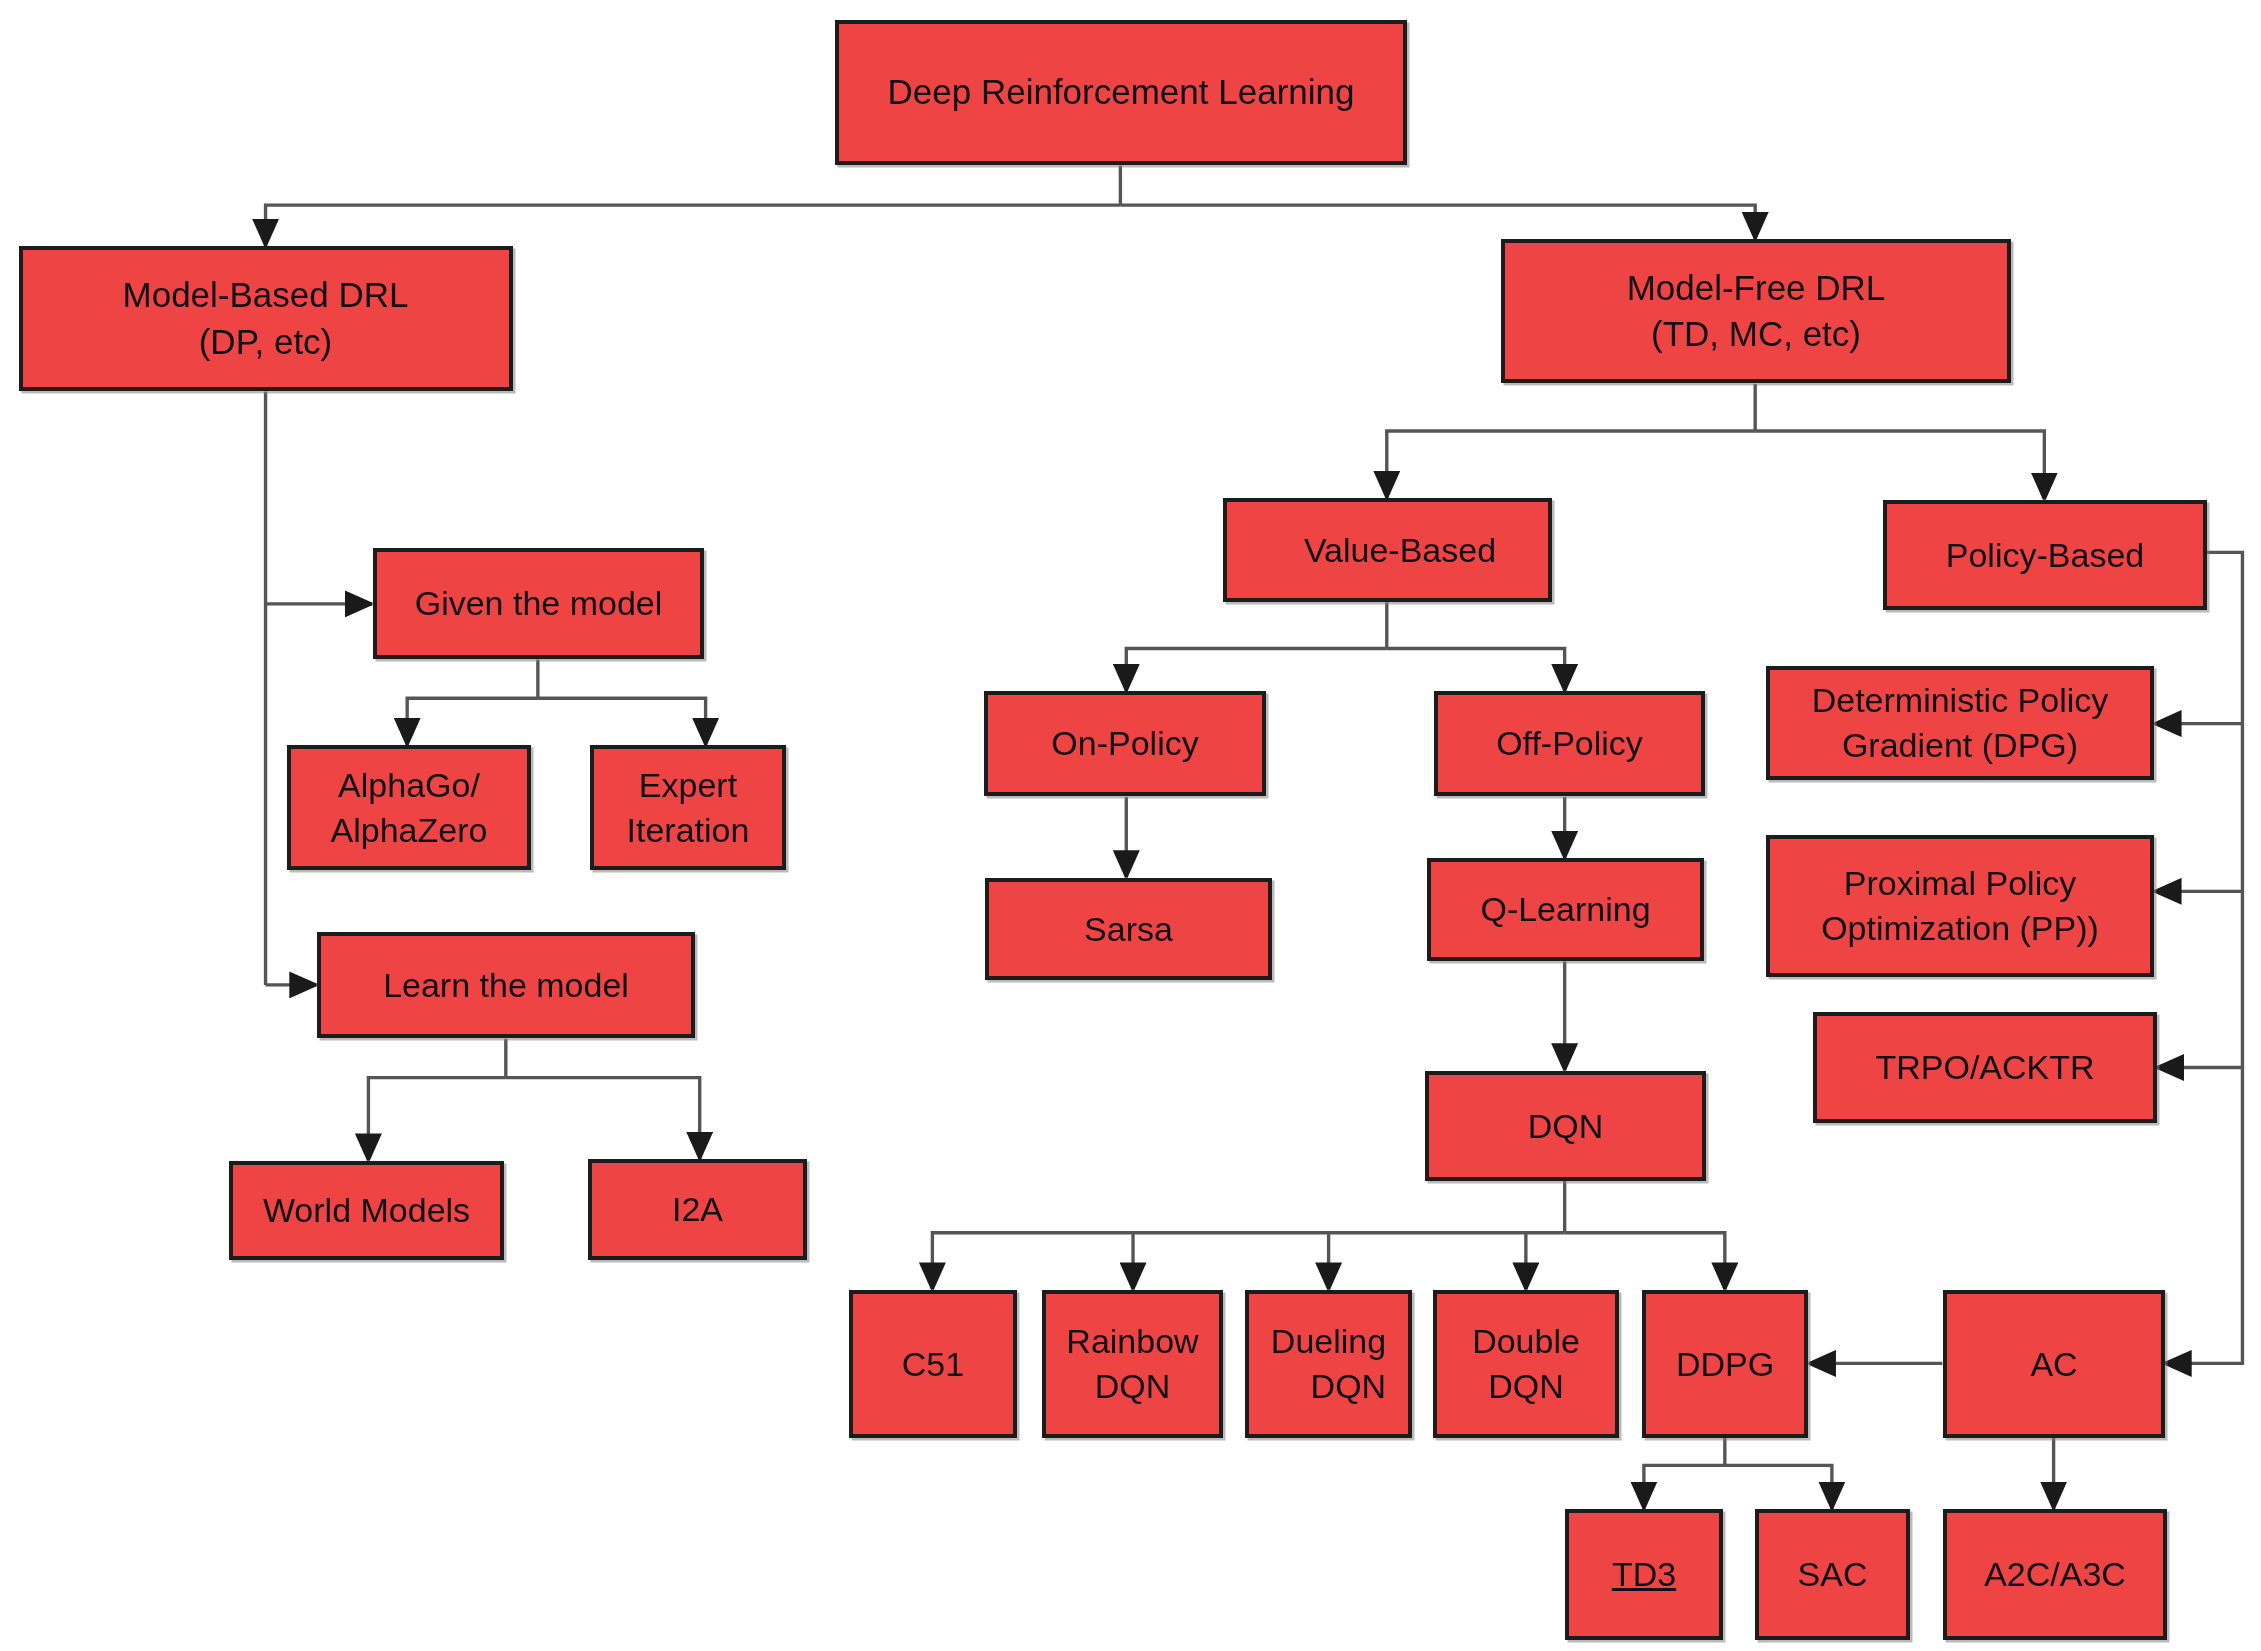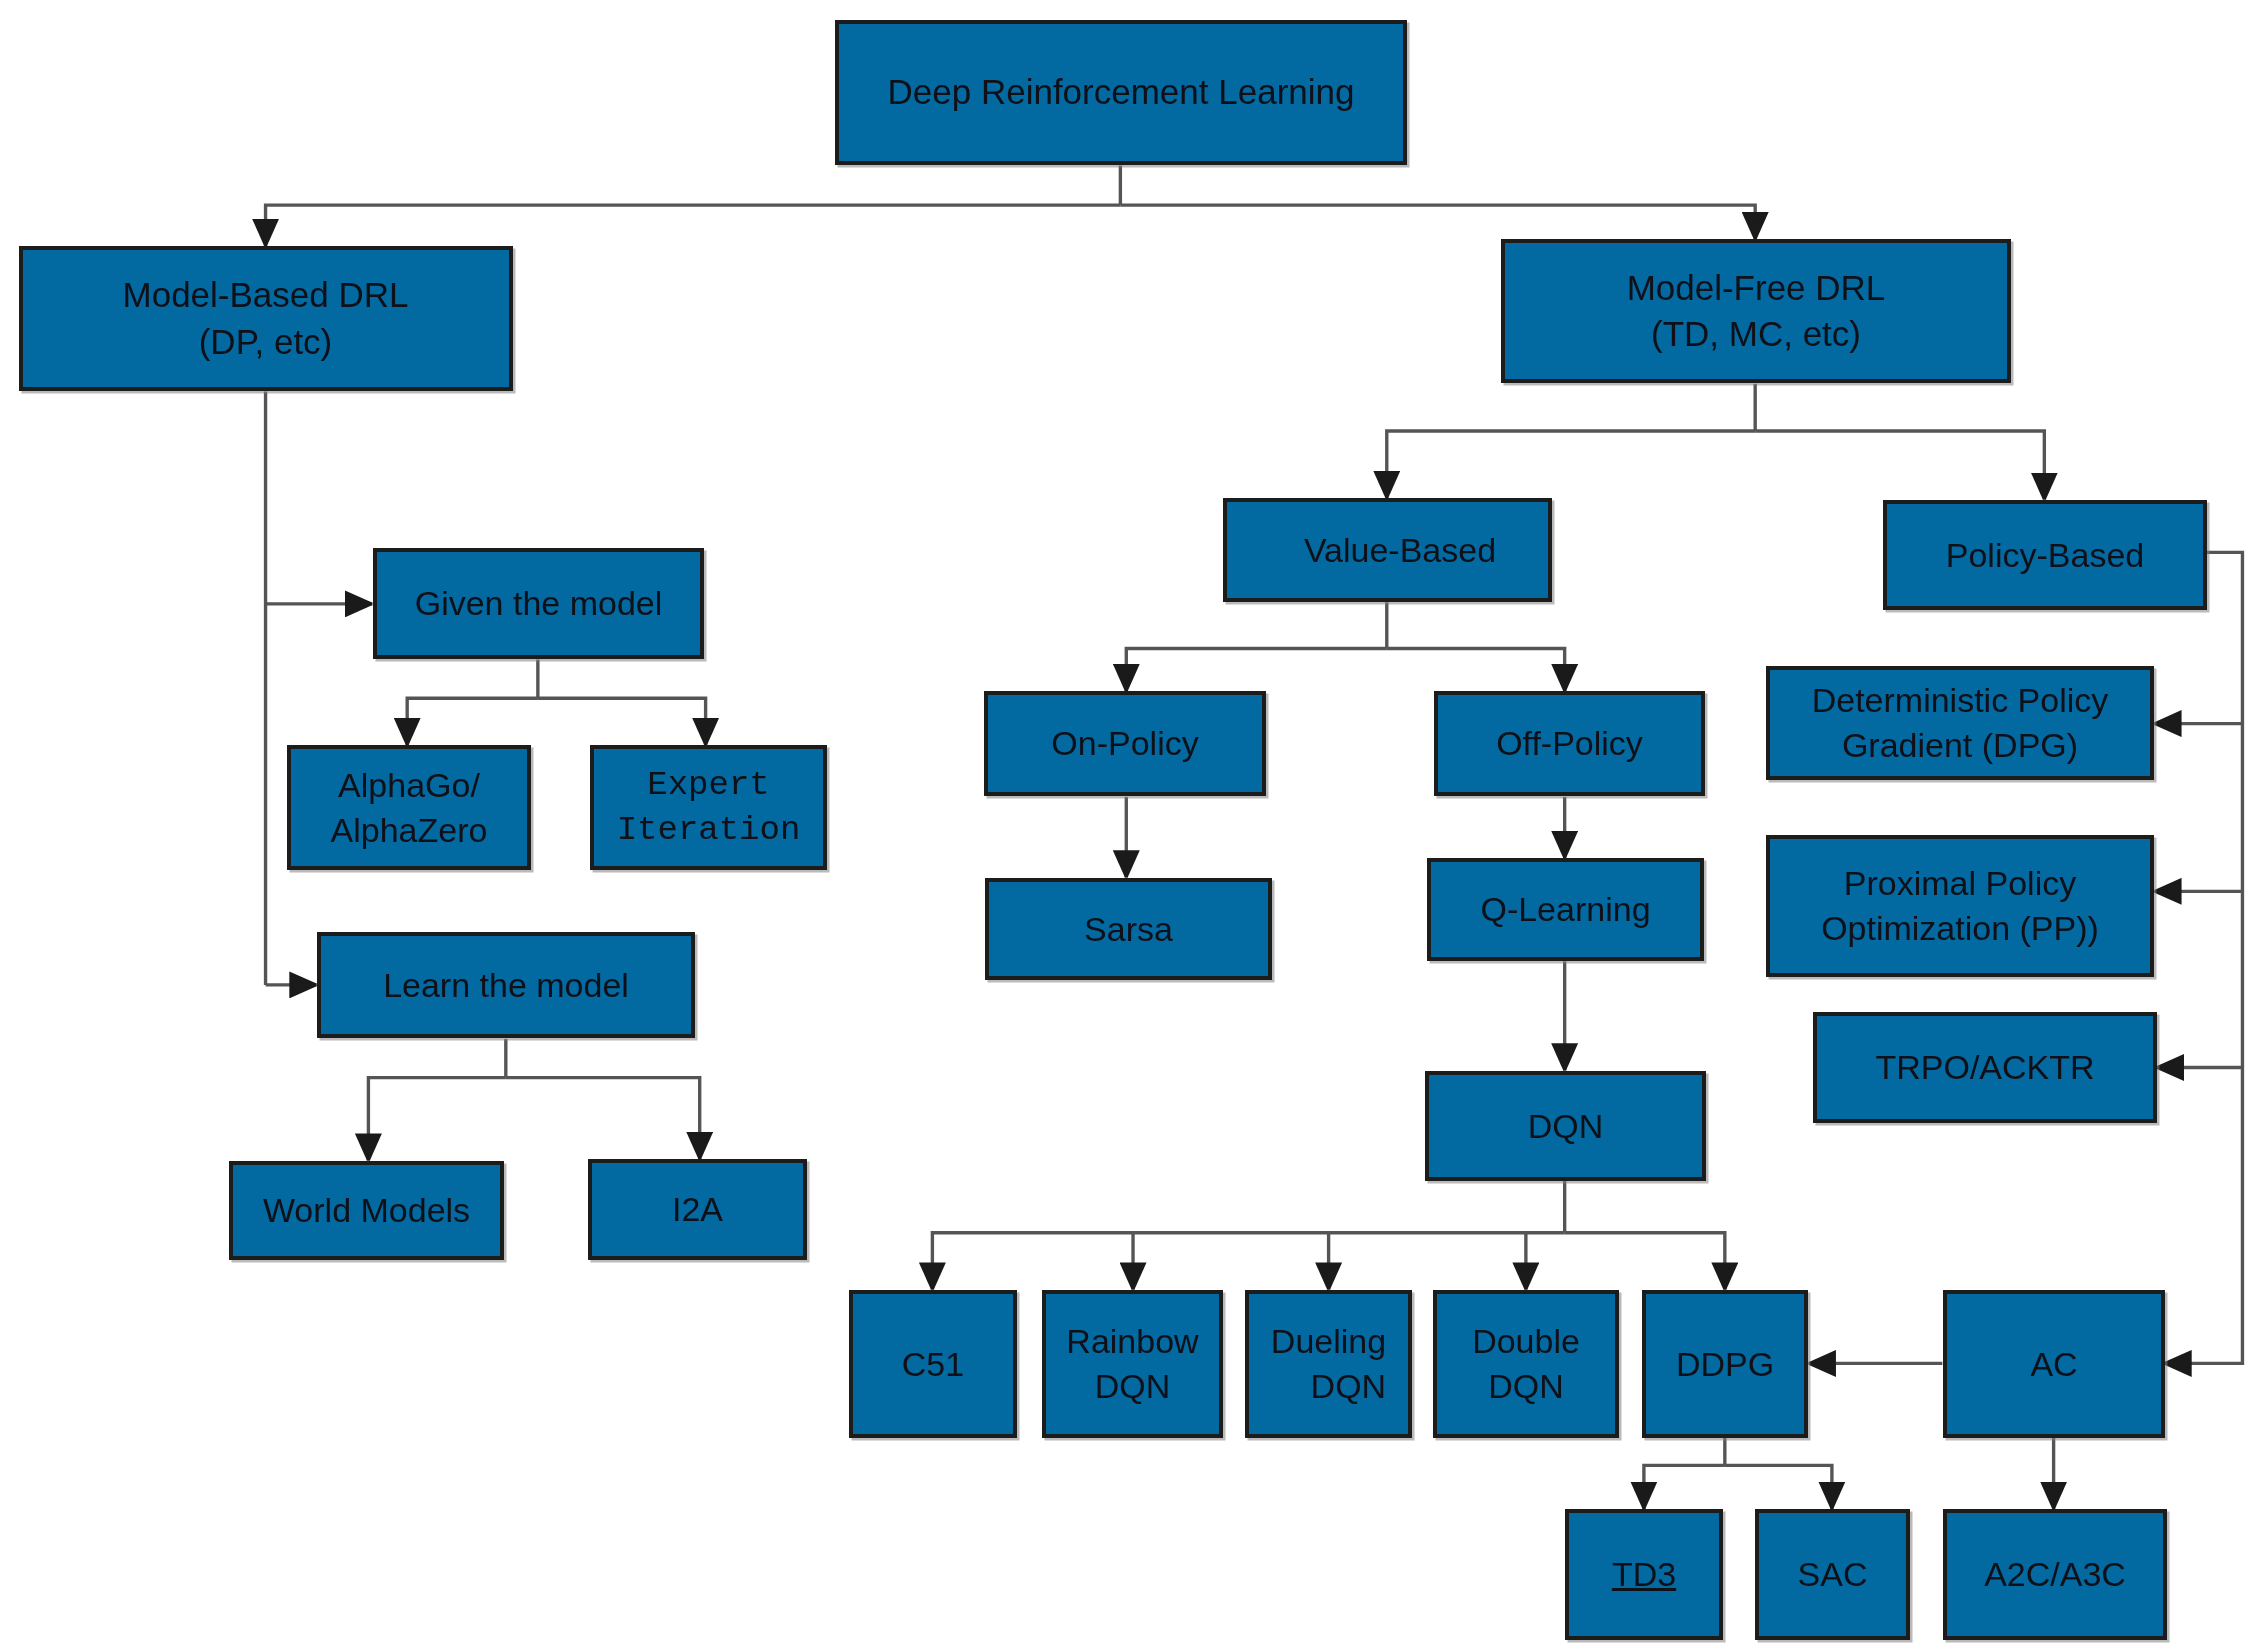--- a/index.html
+++ b/index.html
@@ -18,21 +18,21 @@
   #edge-layer {
     position: absolute;
     left: 0; top: 0;
     width: 2261px;
     height: 1652px;
     z-index: 1;
   }
   .node {
     position: absolute;
     box-sizing: border-box;
-    background: #0369a1;
+    background: #ef4444;
     border: 4.2px solid #1c1c1c;
     box-shadow: 2.5px 2.5px 0 rgba(130,130,130,0.55);
     display: flex;
     align-items: center;
     justify-content: center;
     text-align: center;
     color: #101018;
     white-space: pre-line;
     line-height: 1.32;
     z-index: 2;
@@ -91,21 +91,21 @@
   </svg>
   <div id="nodes">
       <div class="node big" style="left: 835px; top: 20px; width: 572px; height: 145px;">Deep Reinforcement Learning</div>
       <div class="node big" style="left: 18.5px; top: 246px; width: 494px; height: 145px;">Model-Based DRL
 (DP, etc)</div>
       <div class="node big" style="left: 1501px; top: 239px; width: 510px; height: 144px;">Model-Free DRL
 (TD, MC, etc)</div>
       <div class="node" style="left: 373px; top: 548px; width: 331px; height: 111px;">Given the model</div>
       <div class="node" style="left: 287px; top: 745px; width: 244px; height: 125px;">AlphaGo/
 AlphaZero</div>
-      <div class="node" style="left: 590px; top: 745px; width: 237px; height: 125px; font-family: Liberation Mono, monospace;">Expert
+      <div class="node" style="left: 590px; top: 745px; width: 196px; height: 125px;">Expert
 Iteration</div>
       <div class="node" style="left: 317px; top: 932px; width: 378px; height: 106px;">Learn the model</div>
       <div class="node" style="left: 229px; top: 1161px; width: 275px; height: 99px;">World Models</div>
       <div class="node" style="left: 588px; top: 1159px; width: 219px; height: 101px;">I2A</div>
       <div class="node" style="left: 1223px; top: 498px; width: 329px; height: 104px; padding-left: 25px;">Value-Based</div>
       <div class="node" style="left: 1883px; top: 500px; width: 324px; height: 110px;">Policy-Based</div>
       <div class="node" style="left: 984px; top: 691px; width: 282px; height: 105px;">On-Policy</div>
       <div class="node" style="left: 1434px; top: 691px; width: 271px; height: 105px;">Off-Policy</div>
       <div class="node" style="left: 985px; top: 878px; width: 287px; height: 102px;">Sarsa</div>
       <div class="node" style="left: 1427px; top: 858px; width: 277px; height: 103px;">Q-Learning</div>

